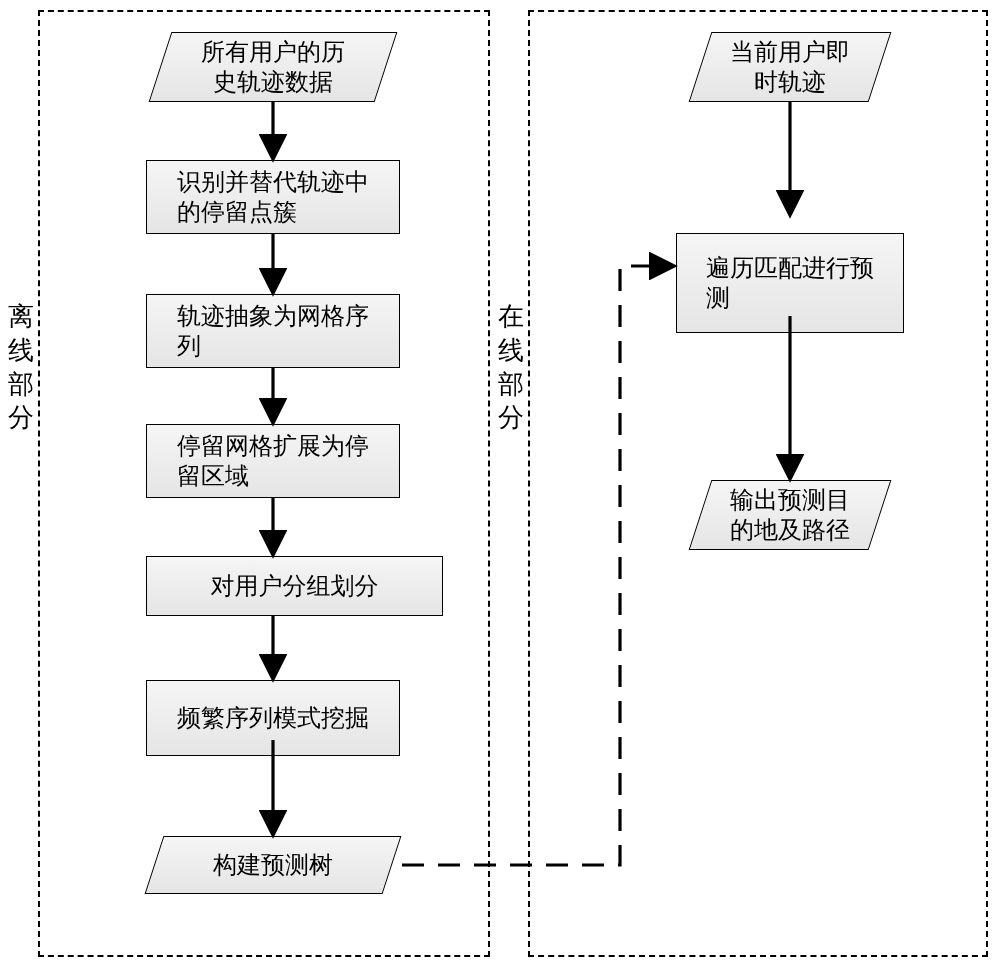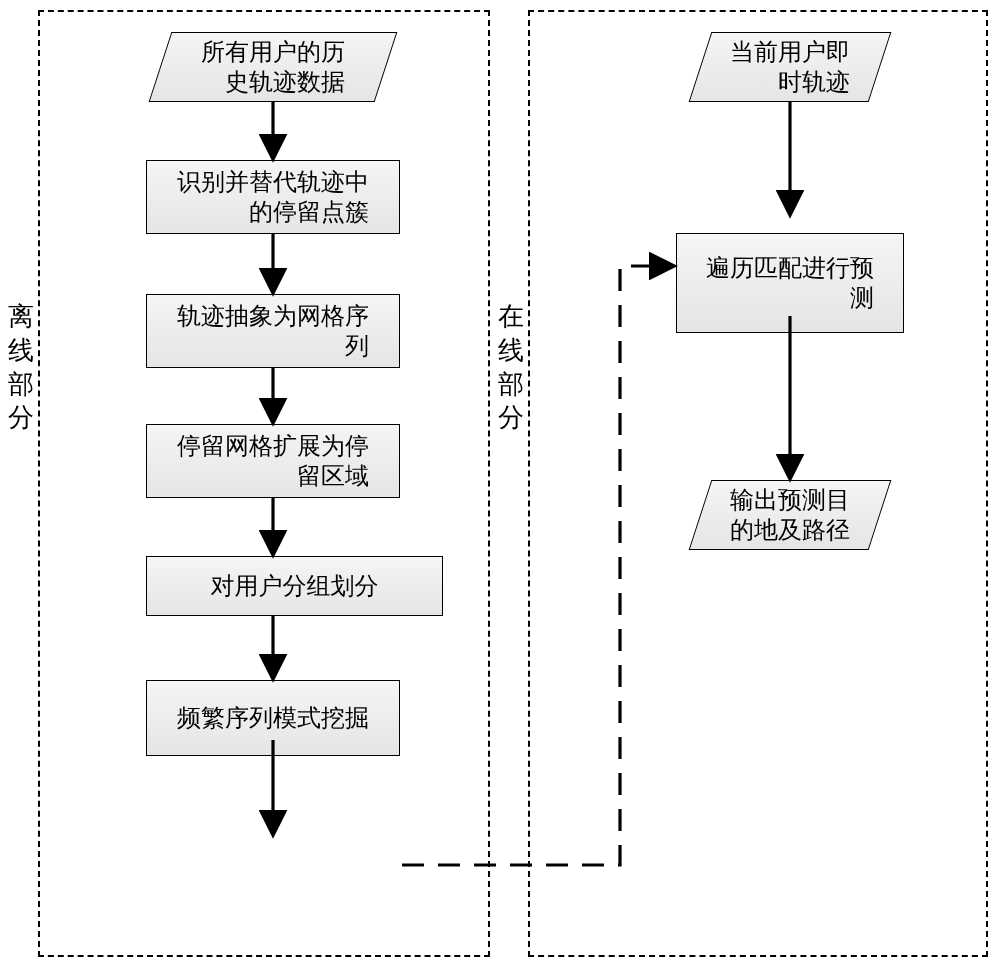--- a/index.html
+++ b/index.html
@@ -38,30 +38,30 @@
     text-align: right;
     word-break: break-all;
   }
   .node {
     position: absolute;
     border: 1.5px solid #000;
     background: linear-gradient(to bottom, #f5f5f5 0%, #e5e5e5 100%);
     display: flex;
     align-items: center;
     justify-content: center;
-    text-align: right;
+    text-align: left;
     font-size: 24px;
     line-height: 1.25;
     padding: 12px 6px;
   }
   .para {
     position: absolute;
     font-size: 24px;
     line-height: 1.25;
-    text-align: right;
+    text-align: center;
   }
   .para .shape {
     position: absolute;
     inset: 0;
     background: linear-gradient(to bottom, #f5f5f5 0%, #e5e5e5 100%);
     border: 1.5px solid #000;
     transform: skewX(-18deg);
     z-index: 0;
   }
   .para .txt {
@@ -111,20 +111,24 @@
   </div>
 
   <div class="node" style="left:146px; top:556px; width:297px; height:60px;">
     <span>对用户分组划分</span>
   </div>
 
   <div class="node" style="left:146px; top:680px; width:254px; height:76px;">
     <span>频繁序列模式挖掘</span>
   </div>
 
+  <div class="para" style="left:154px; top:836px; width:238px; height:58px;">
+    <div class="shape"></div>
+    <div class="txt">构建预测树</div>
+  </div>
 
   <div class="para" style="left:700px; top:32px; width:180px; height:70px;">
     <div class="shape"></div>
     <div class="txt">当前用户即<br>时轨迹</div>
   </div>
 
   <div class="node" style="left:676px; top:216px; width:228px; height:100px;margin-top:17px;">
     <span>遍历匹配进行预<br>测</span>
   </div>
 

